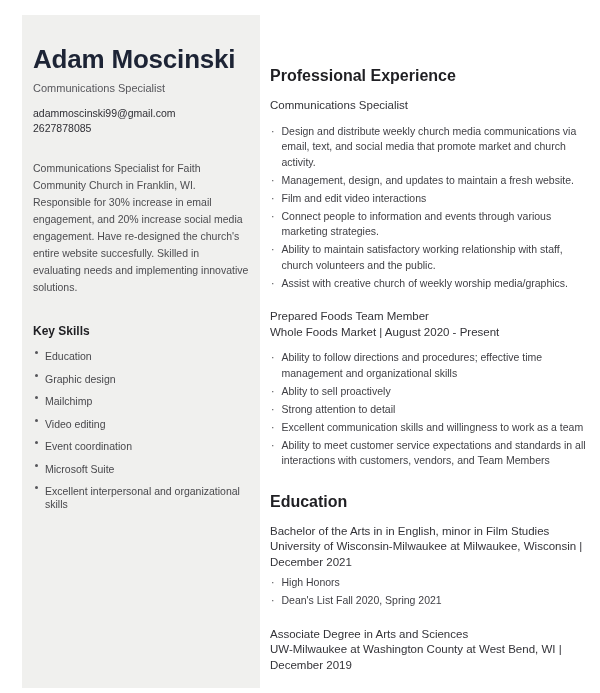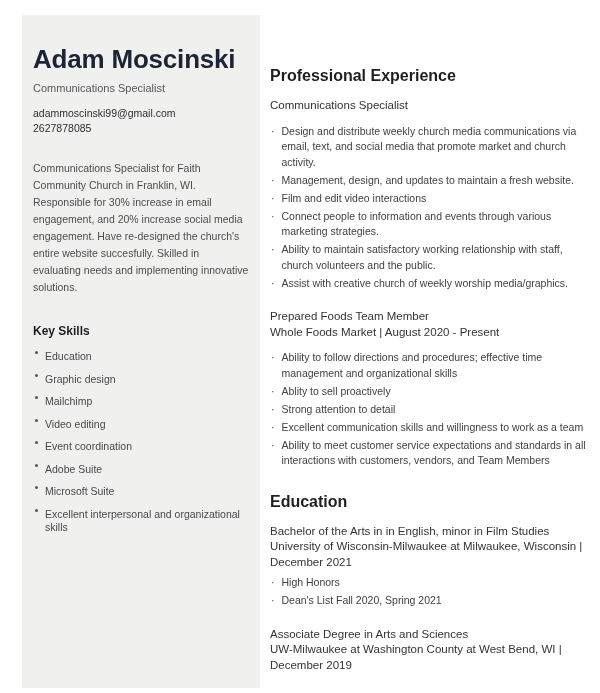--- a/index.html
+++ b/index.html
@@ -162,24 +162,20 @@
         <li>
           <span class="skill-dot"></span>
           <span>Video editing</span>
         </li>
 
         <li>
           <span class="skill-dot"></span>
           <span>Event coordination</span>
         </li>
 
-        <li>
-          <span class="skill-dot"></span>
-          <span>Adobe Suite</span>
-        </li>
 
         <li>
           <span class="skill-dot"></span>
           <span>Microsoft Suite</span>
         </li>
 
         <li>
           <span class="skill-dot"></span>
           <span>Excellent interpersonal and organizational skills</span>
         </li>

